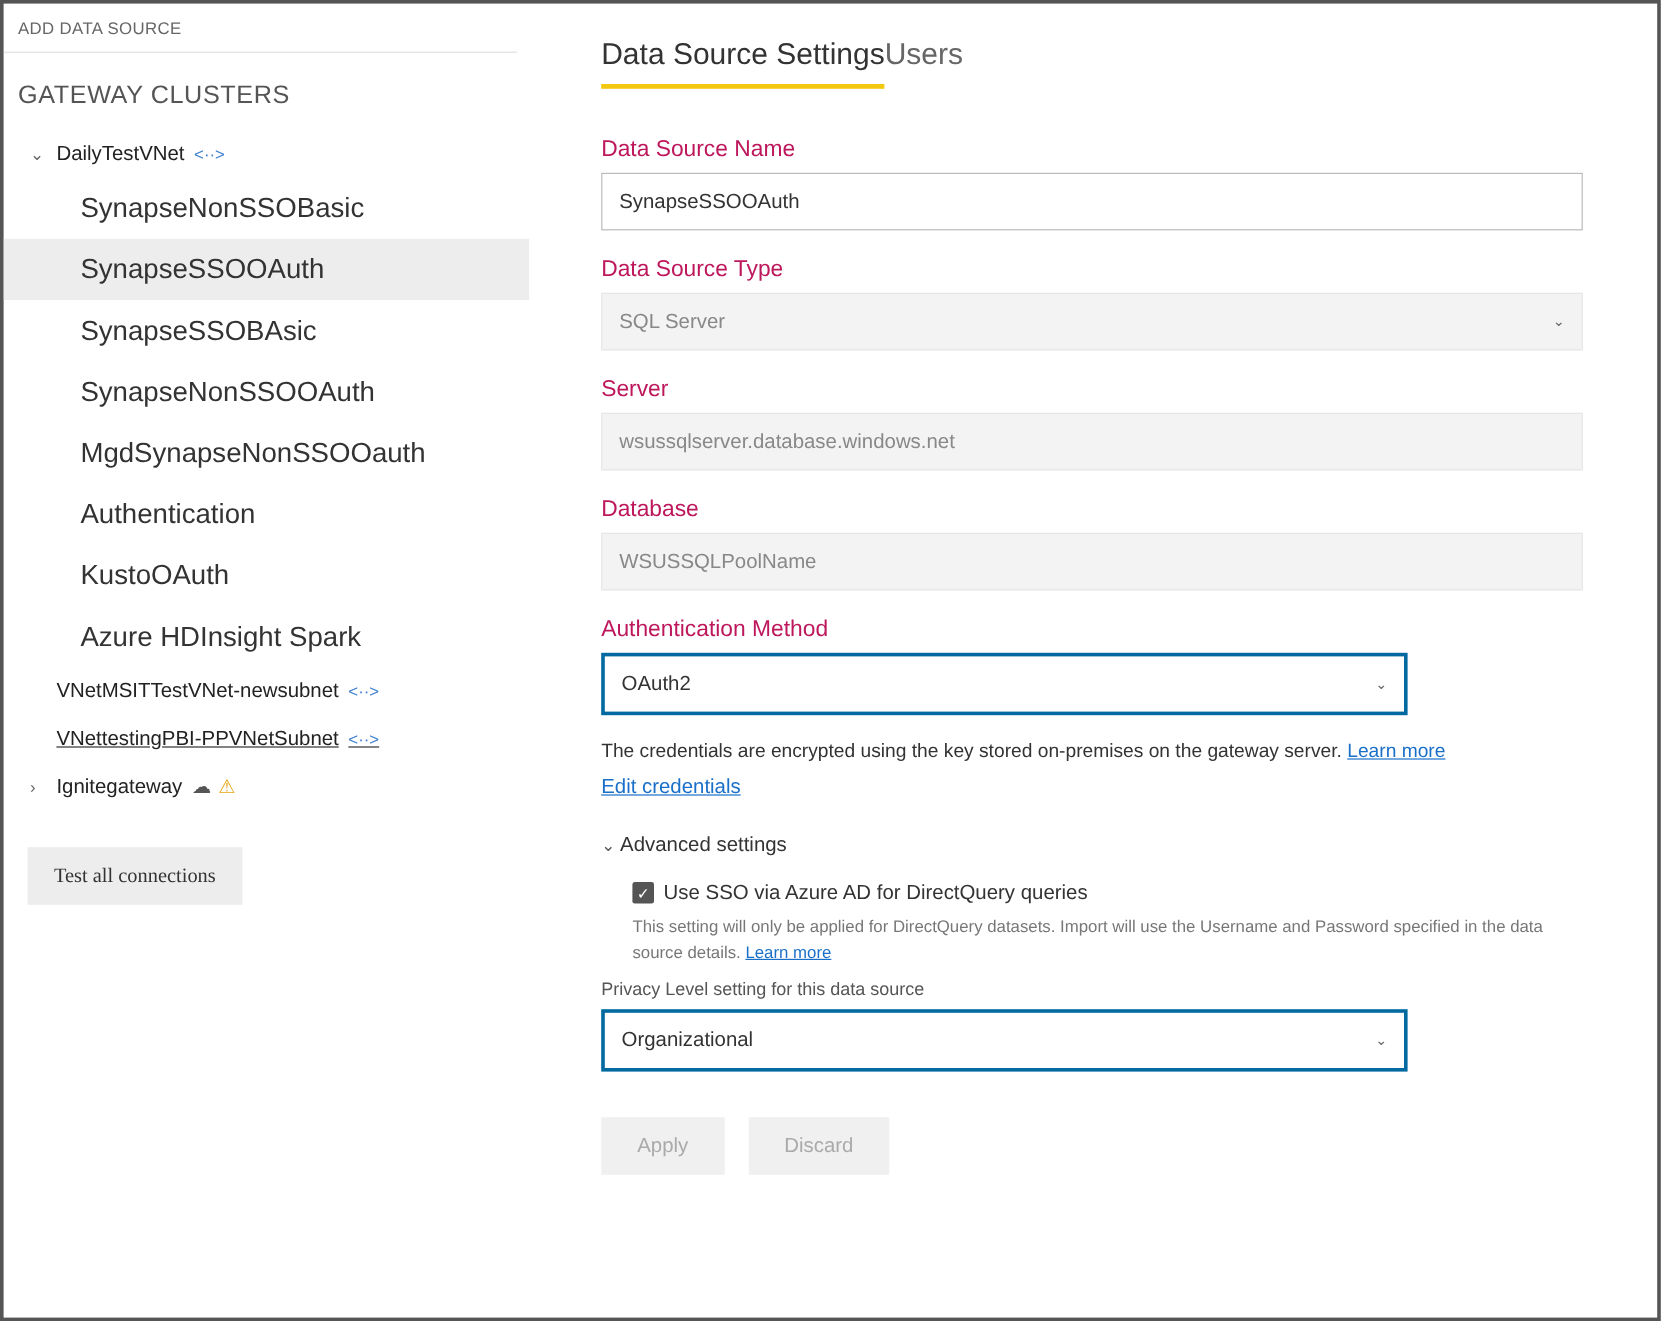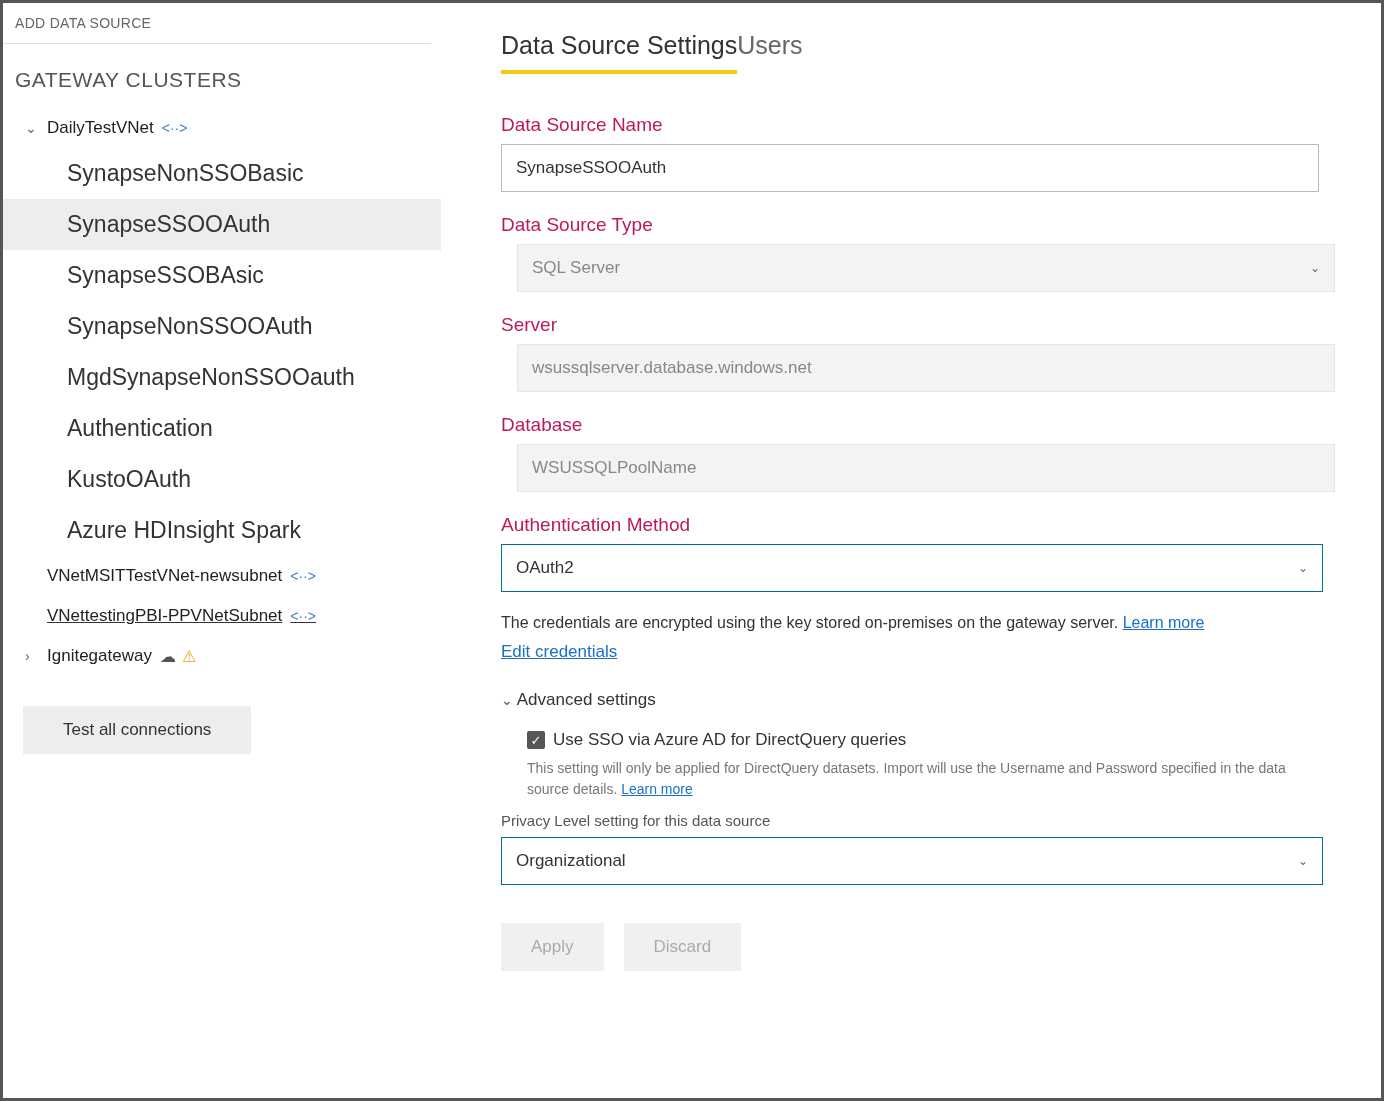--- a/index.html
+++ b/index.html
@@ -67,24 +67,25 @@
     padding: 12px 12px 12px 64px;
     font-size: 23px;
     color: #333;
     cursor: pointer;
   }
   .ds-item.selected { background: #ededed; }
   .test-btn {
     margin: 30px 0 0 20px;
     background: #ededed;
     border: none;
-    padding: 14px 40px;
-    font-size: 17px;
-    color: #333;
-    cursor: pointer;
+    padding: 14px 22px;
+    font-size: 17px;
+    color: #333;
+    cursor: pointer;
+    font-family: Liberation Serif, serif;
   }
   .main {
     flex: 1;
     padding: 28px 0 0 60px;
     overflow: hidden;
   }
   .tabs {
     display: flex;
     margin-bottom: 40px;
   }
@@ -116,27 +117,26 @@
   .readonly-input {
     width: 818px;
     padding: 13px 14px;
     font-size: 17px;
     border: 1px solid #e5e5e5;
     background: #f3f3f3;
     color: #888;
     display: flex;
     justify-content: space-between;
     align-items: center;
-    margin-left: 16px;
   }
   .select-input {
-    width: 822px;
+    width: 672px;
     padding: 13px 14px;
     font-size: 17px;
-    border: 1px solid #0369a1;
+    border: 3px solid #0369a1;
     background: #fff;
     color: #333;
     display: flex;
     justify-content: space-between;
     align-items: center;
     cursor: pointer;
   }
   .select-caret { color: #666; font-size: 12px; }
   .info-text {
     font-size: 16px;

